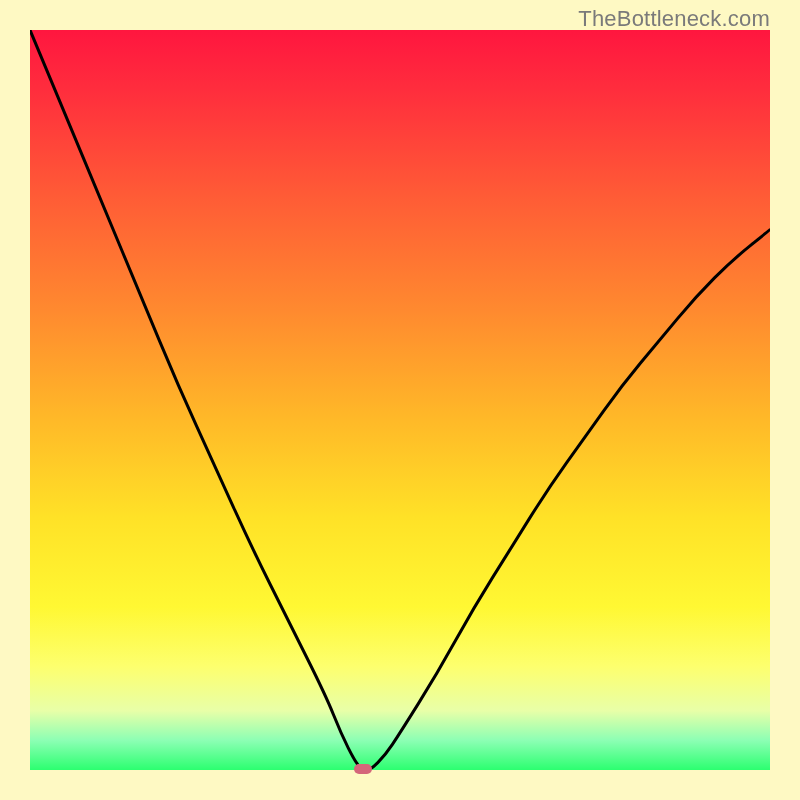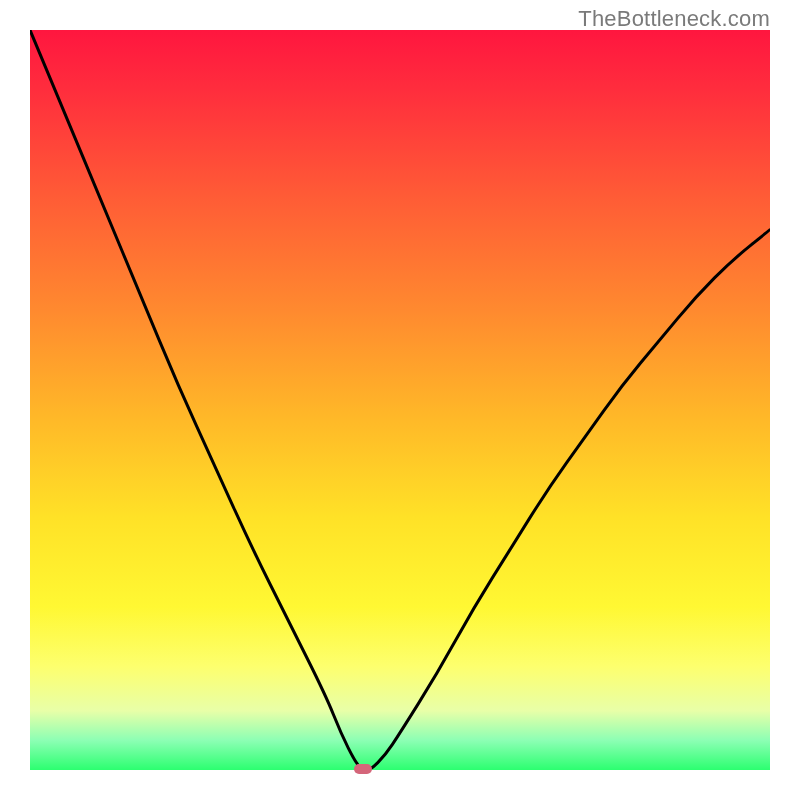--- a/index.html
+++ b/index.html
@@ -8,21 +8,21 @@
     width: 800px;
     height: 800px;
     background: #000;
     font-family: Arial, Helvetica, sans-serif;
     overflow: hidden;
   }
   .frame {
     position: relative;
     width: 800px;
     height: 800px;
-    background: #ffffff;
+    background: #fef9c3;
   }
   .plot-area {
     position: absolute;
     left: 30px;
     top: 30px;
     width: 740px;
     height: 740px;
     
     background: linear-gradient(
       to bottom,

